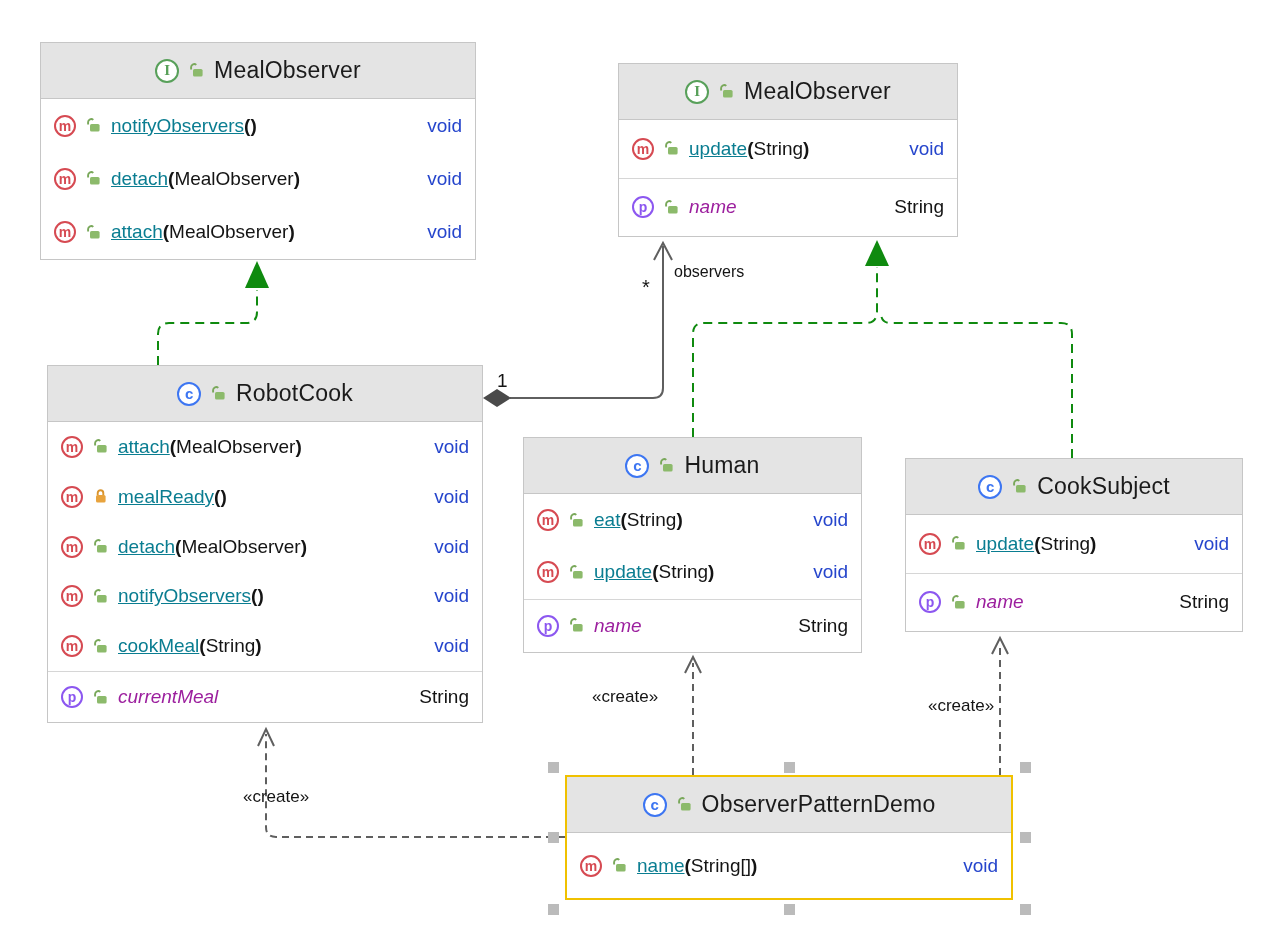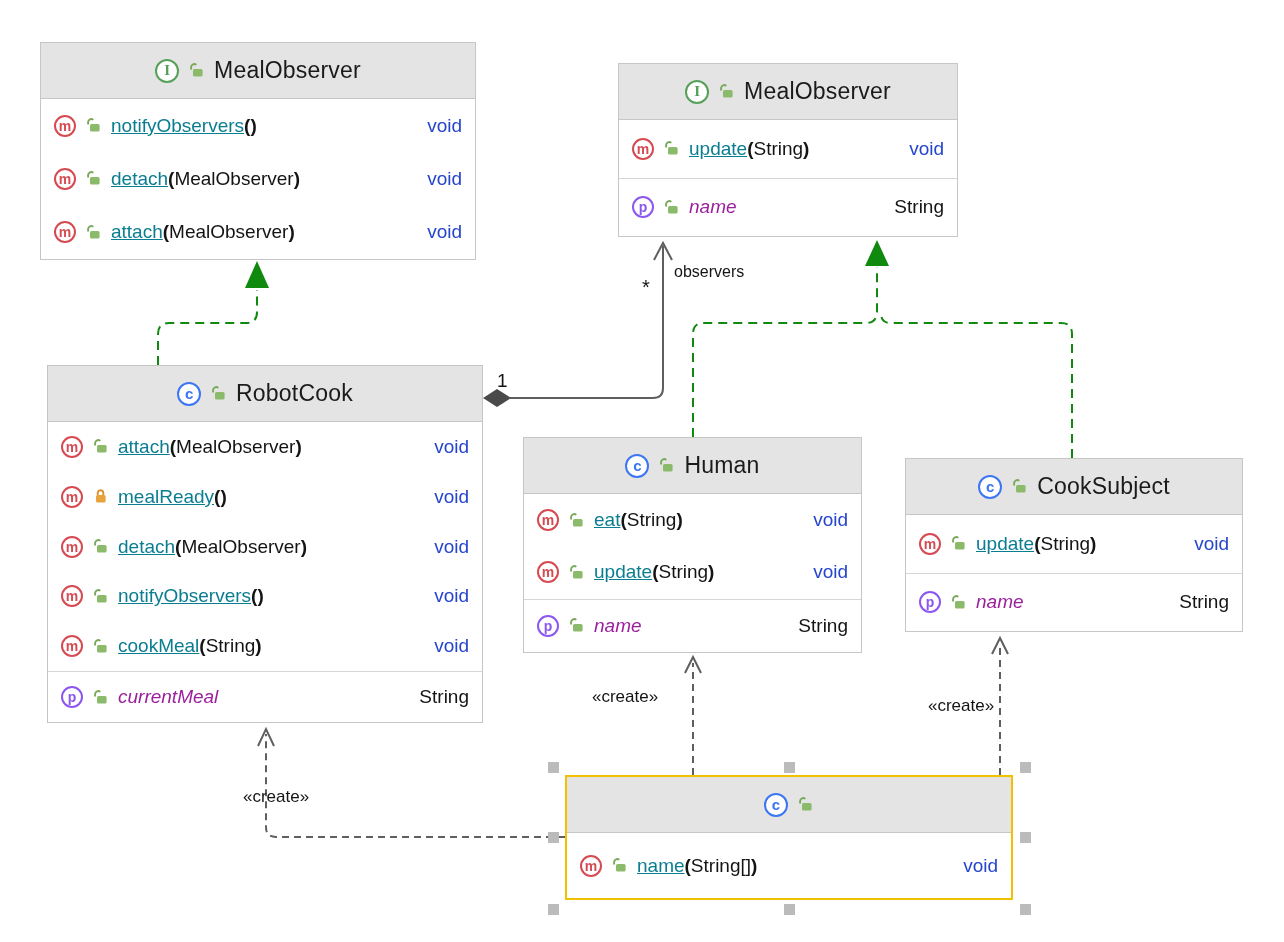--- a/index.html
+++ b/index.html
@@ -313,20 +313,21 @@
       </div>
         </div>
       </div>
       <div class="class-box selected" style="left: 565px; top: 775px; width: 448px; height: 125px;">
         <div class="box-header">
       <span class="icon-circle hd-ic ic-c">c</span>
           <svg class="lock" width="17" height="17" viewBox="0 0 17 17">
        <path d="M3.1 7.4 V5.1 A3.1 3.1 0 0 1 8.3 2.9" fill="none" stroke="#79a85a" stroke-width="1.9"></path>
        <rect x="5" y="7" width="9.6" height="7.6" rx="1.6" fill="var(--lock_green)"></rect>
           </svg>
+      <span class="class-title">ObserverPatternDemo</span>
     </div>
         <div class="box-body">
           <div class="member-row">
         <span class="icon-circle row-ic ic-m">m</span>
         <svg class="lock" width="17" height="17" viewBox="0 0 17 17">
        <path d="M3.1 7.4 V5.1 A3.1 3.1 0 0 1 8.3 2.9" fill="none" stroke="#79a85a" stroke-width="1.9"></path>
        <rect x="5" y="7" width="9.6" height="7.6" rx="1.6" fill="var(--lock_green)"></rect>
             </svg>
         <span><span class="mname">name</span><span class="paren">(</span><span class="mparams">String[]</span><span class="paren">)</span></span>
         <span class="returns">void</span>

